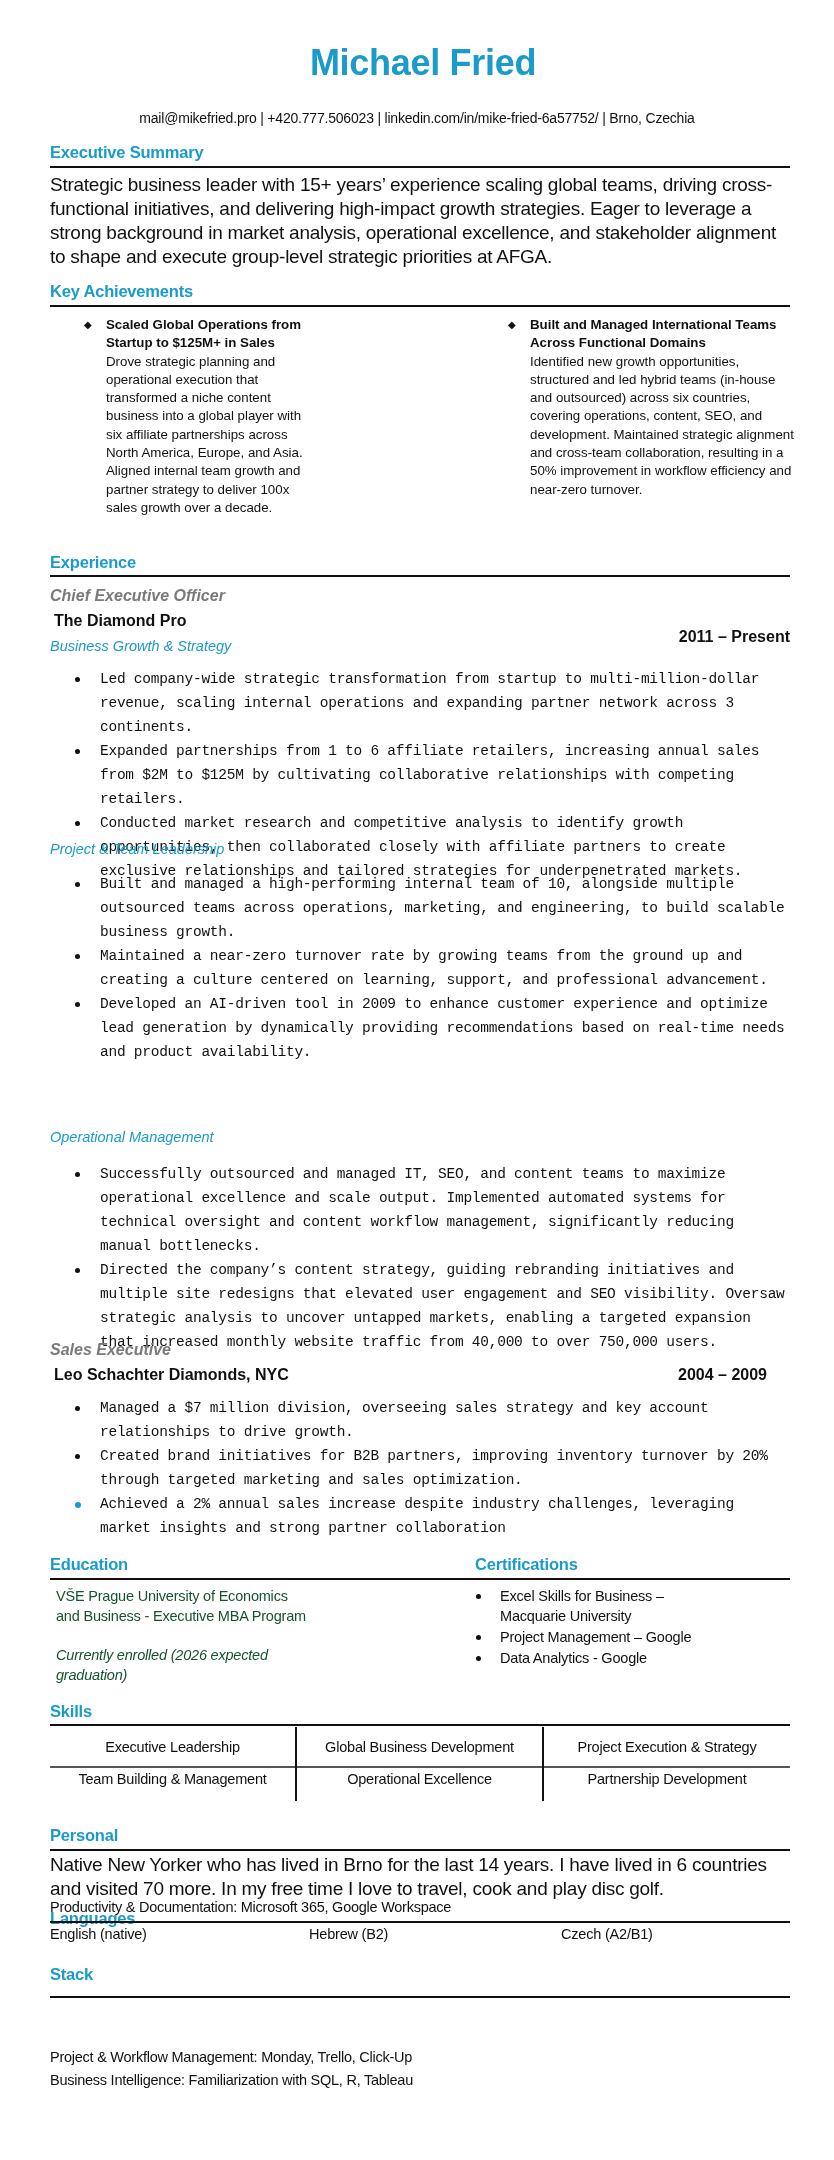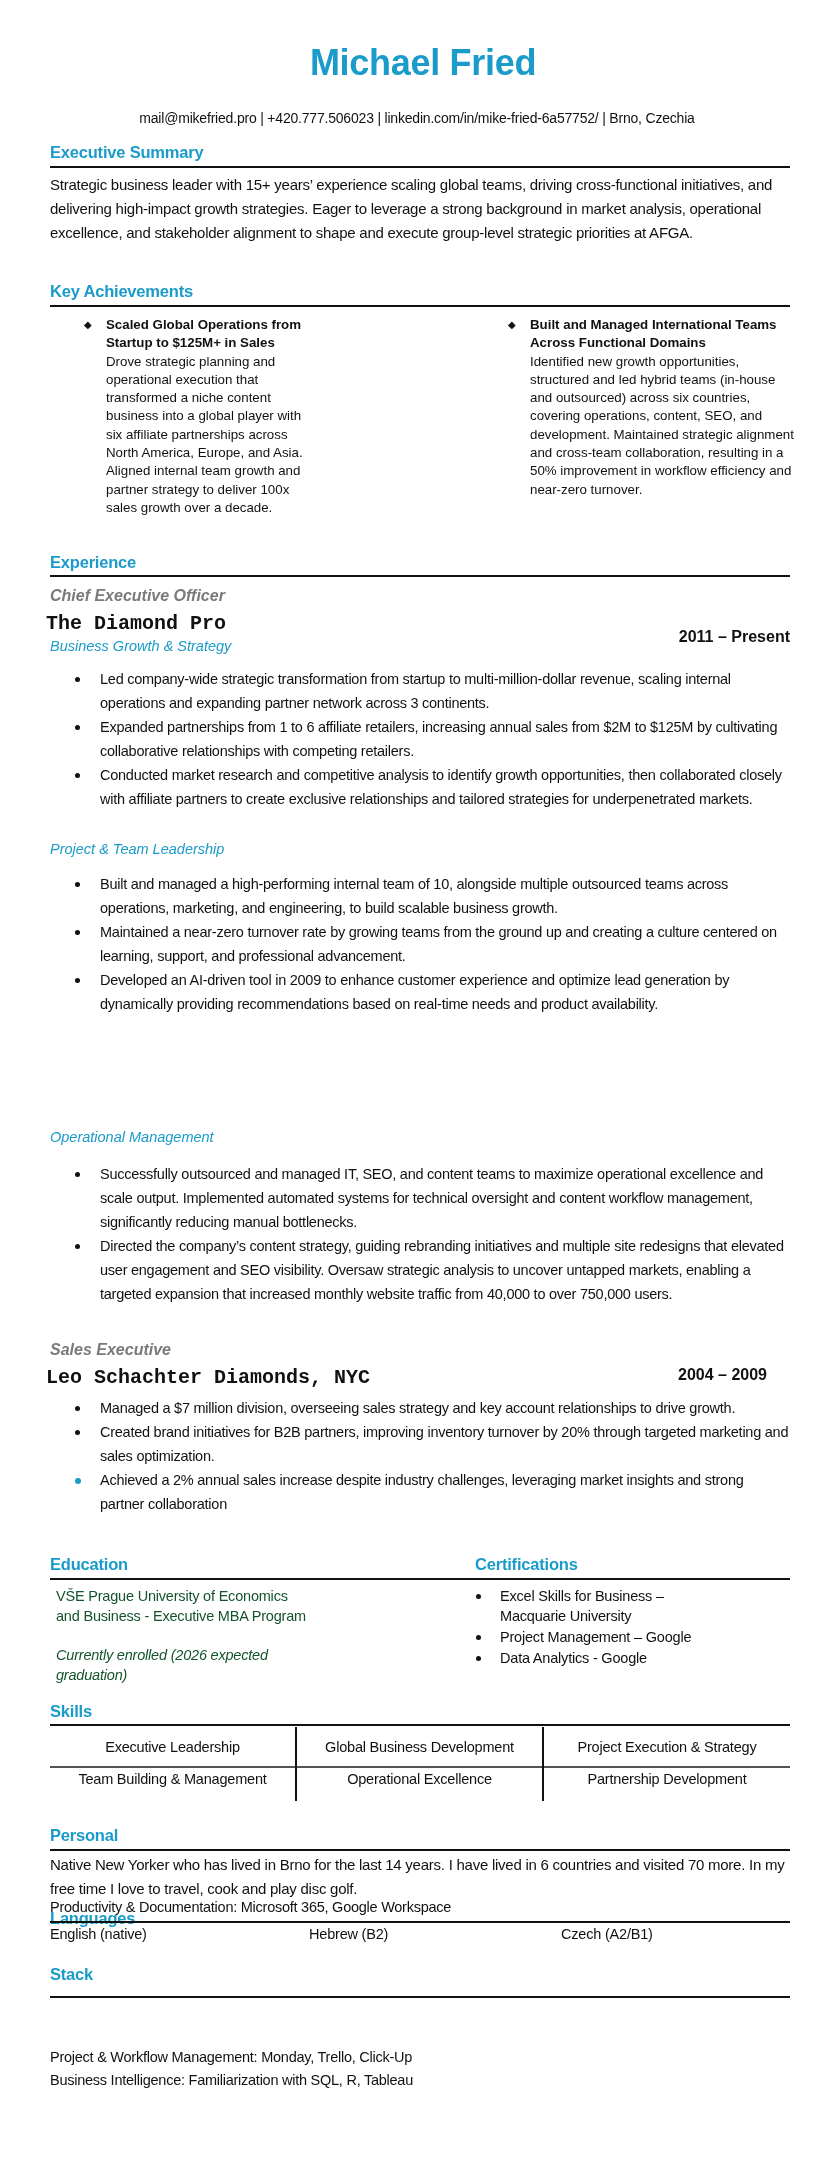--- a/index.html
+++ b/index.html
@@ -34,41 +34,41 @@
       font-size: 16.5px; font-weight: bold;
       color: #1a9bc9;
       letter-spacing: -0.2px;
     }
     .rule {
       left: 50px; width: 740px; height: 2px;
       background: #111;
     }
     .para {
       left: 50px; width: 740px;
-      font-size: 15px; line-height: 24px;
+      font-size: 19px; line-height: 24px;
       color: #111;
       letter-spacing: -0.25px;
     }
     .ach {
       font-size: 13.3px; line-height: 18.3px;
       color: #111;
       width: 215px;
     }
     .ach .ach-title { font-weight: bold; }
     .ach-diamond {
       font-size: 10px; line-height: 18px;
     }
     .role-title {
       left: 50px;
       font-size: 16px; font-style: italic; font-weight: bold;
       color: #7a7a7a;
     }
     .company {
-      left: 46px;
-      font-size: 20px; font-weight: bold; color: #111; font-family: Liberation Mono, monospace;
+      left: 54px;
+      font-size: 16px; font-weight: bold; color: #111;
     }
     .dates {
       font-size: 16px; font-weight: bold; color: #111;
       text-align: right;
     }
     .subhead {
       left: 50px;
       font-size: 14.5px; font-style: italic;
       color: #1a9bc9;
     }
@@ -76,20 +76,21 @@
       list-style: none;
       left: 75px; width: 715px;
     }
     ul.bullets li {
       position: relative;
       padding-left: 25px;
       font-size: 14.5px; line-height: 24px;
       letter-spacing: -0.25px;
       color: #111;
       margin-bottom: 0px;
+      font-family: Liberation Mono, monospace;
     }
     ul.bullets li .dot {
       position: absolute; left: 0; top: 10px;
       width: 5px; height: 5px; border-radius: 50%;
       background: #111;
     }
     ul.bullets li .dot.blue { background: #1a9bc9; width: 6px; height: 6px; }
 
     .edu-text {
       font-size: 14.5px; line-height: 20px; color: #14532d;

